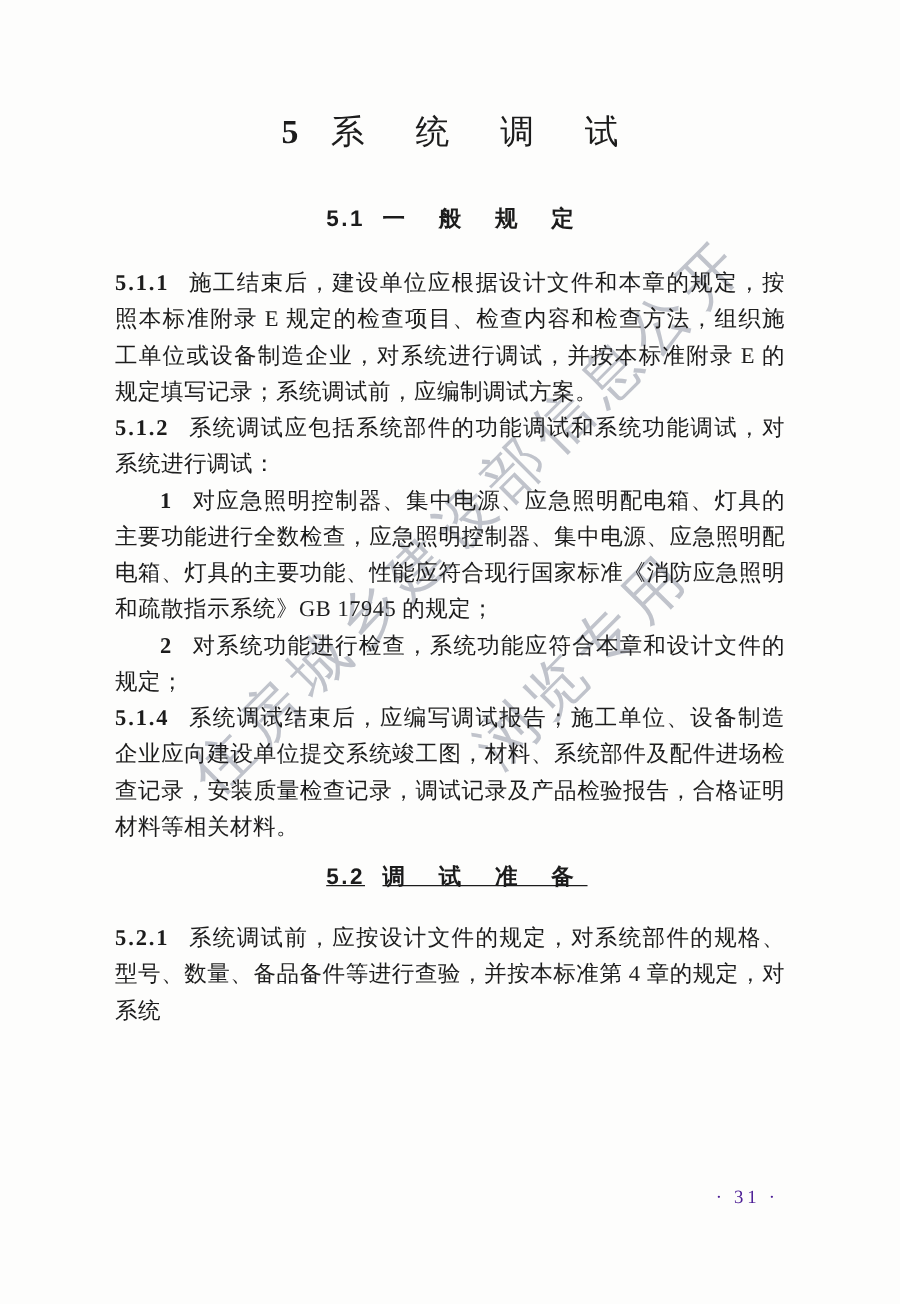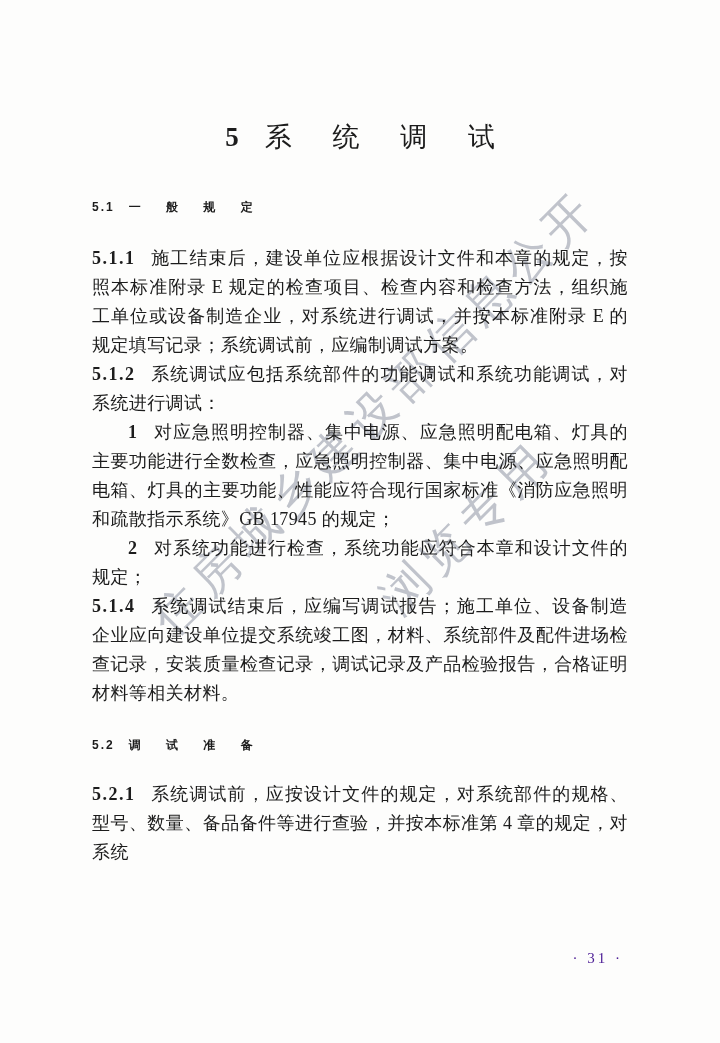--- a/index.html
+++ b/index.html
@@ -26,41 +26,41 @@
     opacity: 0.85;
     font-weight: 400;
   }
   .wm-line1 { left: 55px;  top: 381px; width: 640px; font-size: 47px; letter-spacing: 8px; }
   .wm-line2 { left: 352px; top: 496px; width: 230px; font-size: 47px; letter-spacing: 8px; }
 
   
   .content { position: relative; z-index: 1; padding: 0 92px; }
 
   .chapter-title {
-    margin-top: 120px;
+    margin-top: 88px;
     text-align: center;
     font-size: 27px;
     line-height: 34px;
     white-space: nowrap;
   }
   .chapter-num { font-weight: bold; margin-right: 26px; }
   .chapter-text { letter-spacing: 17px; margin-right: -17px; }
 
   .section-heading {
-    text-align: left;
+    text-align: center;
     font-family: "Liberation Sans", "DejaVu Sans", sans-serif;
     font-weight: bold;
-    font-size: 12px;
+    font-size: 18px;
     line-height: 22px;
     white-space: nowrap;
   }
   .section-heading .sec-num { margin-right: 14px; letter-spacing: 2px; }
   .section-heading .sec-text { letter-spacing: 11px; margin-right: -11px; }
   .heading-51 { margin-top: 42px; margin-bottom: 26px; }
-  .heading-52 { margin-top: 26px; margin-bottom: 24px; }
+  .heading-52 { margin-top: 14px; margin-bottom: 24px; text-decoration: underline; }
 
   .clause {
     margin: 0;
     font-size: 18px;
     line-height: 29px;
     text-align: justify;
     letter-spacing: 0.4px;
   }
   .clause-num { font-weight: bold; letter-spacing: 1.5px; padding-right: 15px; }
   .sub-item { text-indent: 2em; }

